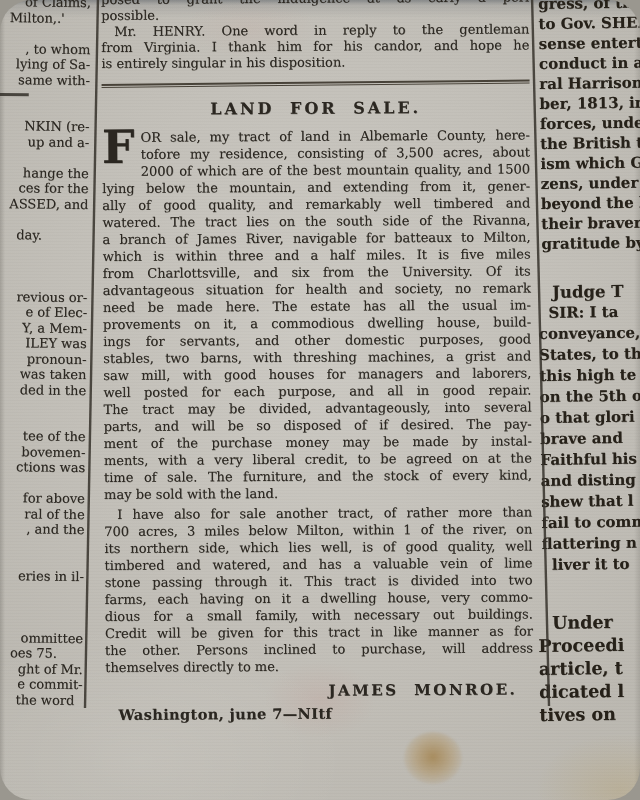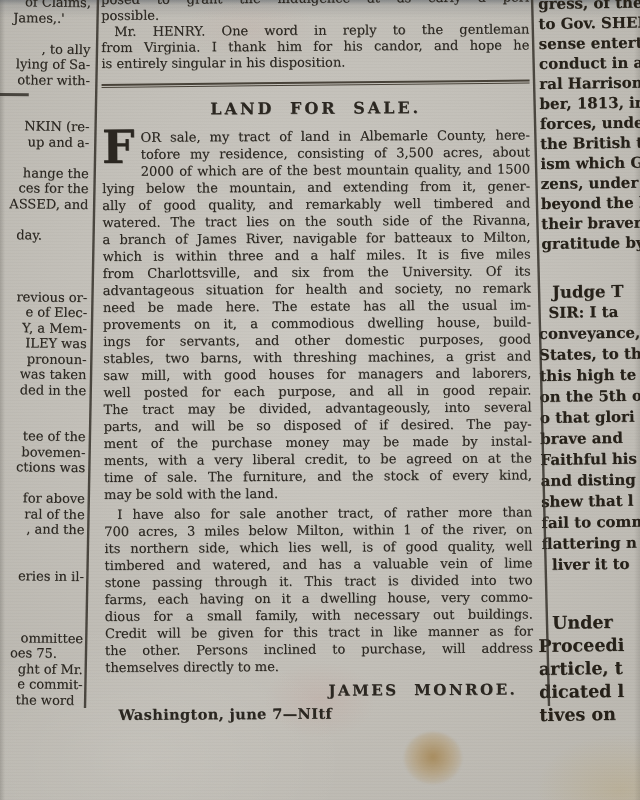--- a/index.html
+++ b/index.html
@@ -14,20 +14,21 @@
       radial-gradient(ellipse 90px 40px at 250px 28px, rgba(200,135,120,0.08), transparent 75%),
       radial-gradient(ellipse 120px 80px at 620px 790px, rgba(175,140,60,0.20), transparent 70%),
       radial-gradient(ellipse 300px 200px at 140px 760px, rgba(255,255,250,0.10), transparent 70%),
       linear-gradient(180deg, rgba(90,96,102,0.55) 0px, rgba(90,96,102,0.18) 5px, rgba(90,96,102,0.0) 18px),
       linear-gradient(90deg, rgba(60,58,52,0.22) 0px, rgba(60,58,52,0.0) 5px),
       linear-gradient(270deg, rgba(60,58,52,0.15) 0px, rgba(60,58,52,0.0) 6px),
       radial-gradient(ellipse 420px 520px at 50% 42%, rgba(255,255,255,0.07), rgba(74,69,58,0.10)),
       repeating-linear-gradient(0deg, rgba(0,0,0,0.015) 0 1px, rgba(255,255,255,0.01) 1px 3px);
     font-family:"DejaVu Serif","Liberation Serif",serif;
     color:var(--ink);
+    border-radius:32px;
   }
   .paper *{box-sizing:border-box;}
   .ln{min-height:1em; text-shadow:0.3px 0.3px 0 rgba(43,39,33,0.45);}
   
   .col-left{
     position:absolute; left:0; top:-6px; width:94px; padding-right:3px;
     font-size:13px; line-height:15.5px; text-align:right;
     transform:rotate(0.7deg); transform-origin:top left;
   }
   .col-left .ln{min-height:15.5px; white-space:nowrap;}
@@ -94,25 +95,25 @@
     filter:blur(1px);
   }
 </style>
 </head>
 <body>
 
 <div class="paper">
 
   <div class="col-left">
       <div class="ln">of Claims,</div>
-      <div class="ln pr2">James,.'</div>
-      <div class="ln"></div>
-      <div class="ln">, to ally</div>
+      <div class="ln pr2">Milton,.'</div>
+      <div class="ln"></div>
+      <div class="ln">, to whom</div>
       <div class="ln">lying of Sa-</div>
-      <div class="ln">other with-</div>
+      <div class="ln">same with-</div>
       <div class="ln dash"></div>
       <div class="ln"></div>
       <div class="ln">NKIN (re-</div>
       <div class="ln">up and a-</div>
       <div class="ln"></div>
       <div class="ln">hange the</div>
       <div class="ln">ces for the</div>
       <div class="ln">ASSED, and</div>
       <div class="ln"></div>
       <div class="ln pr3">day.</div>

